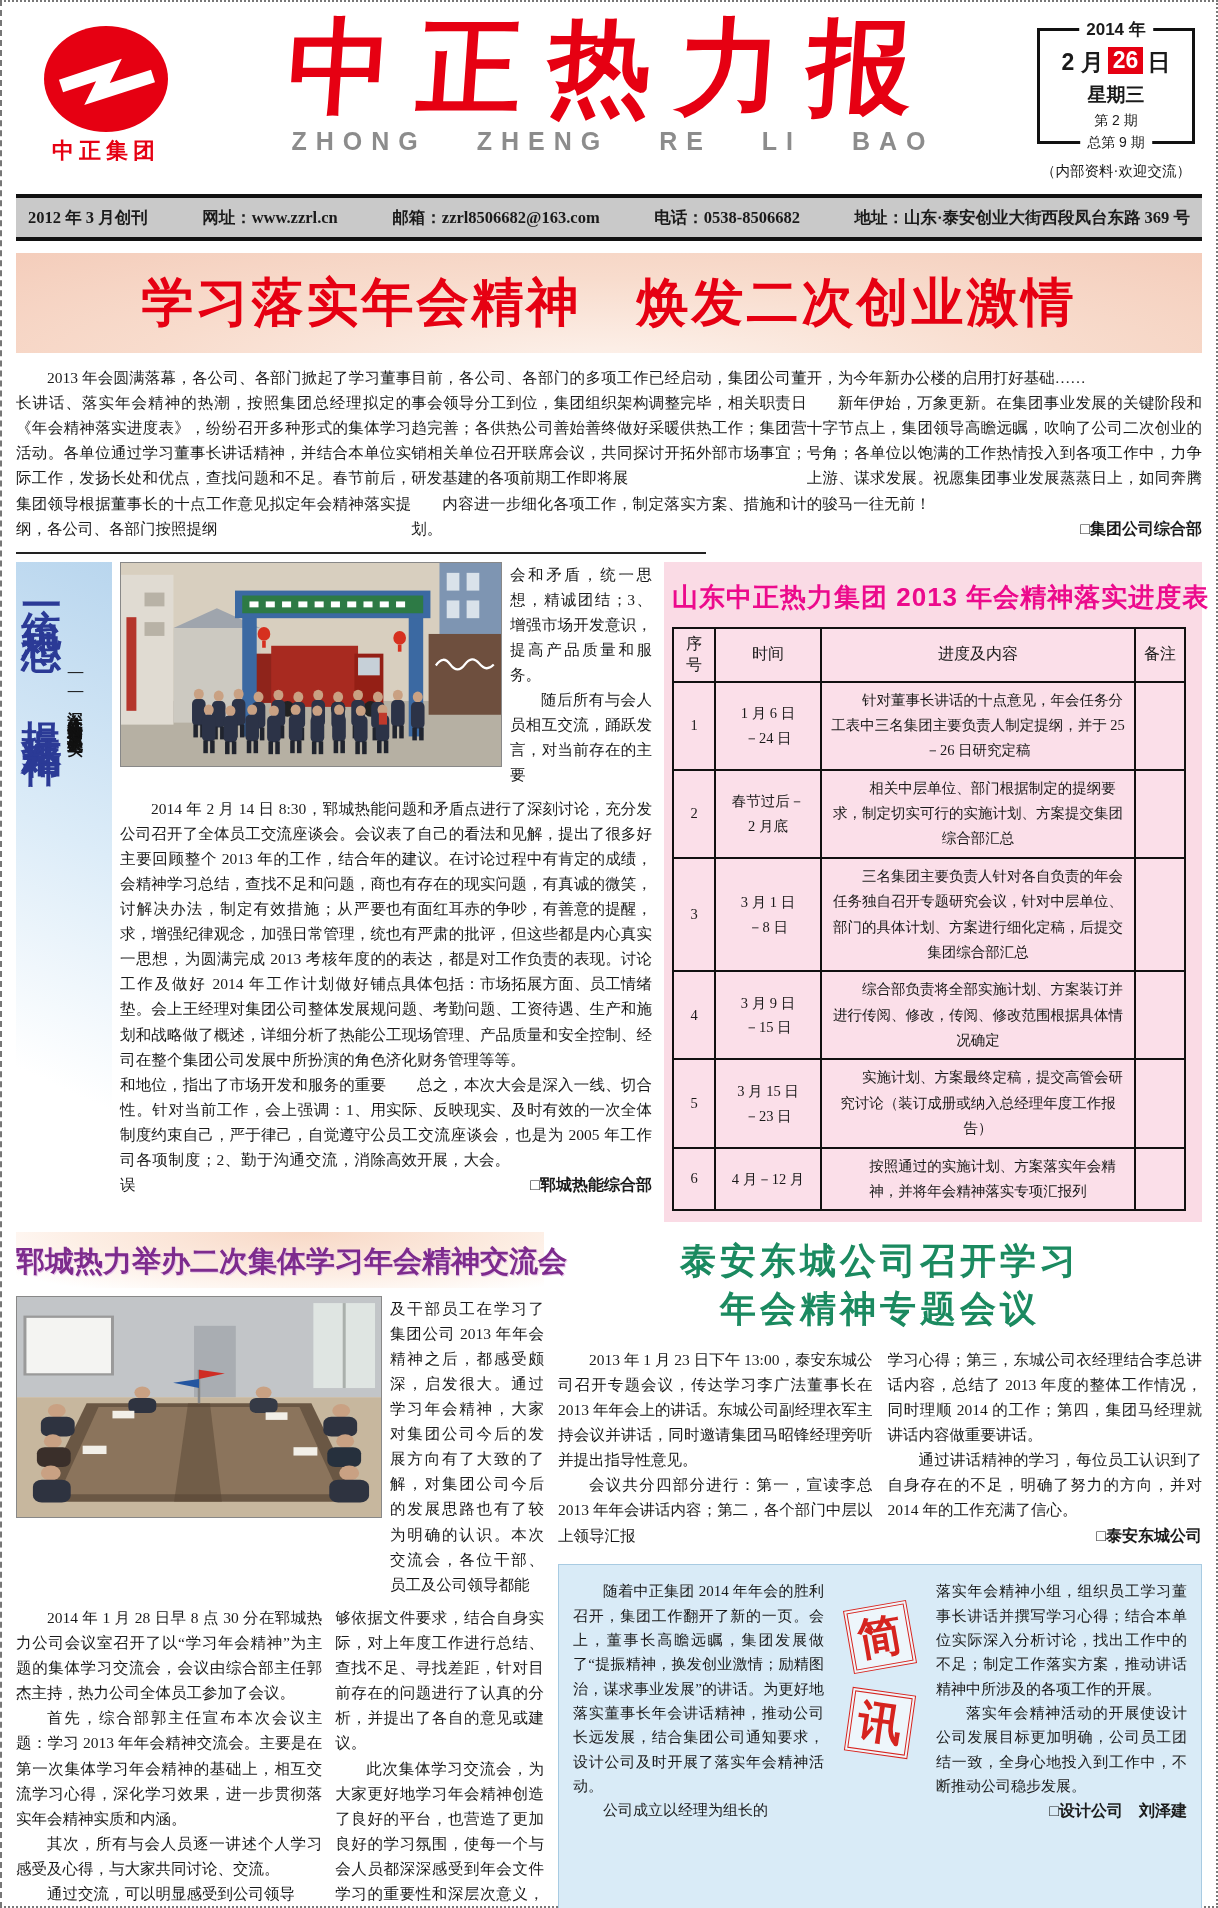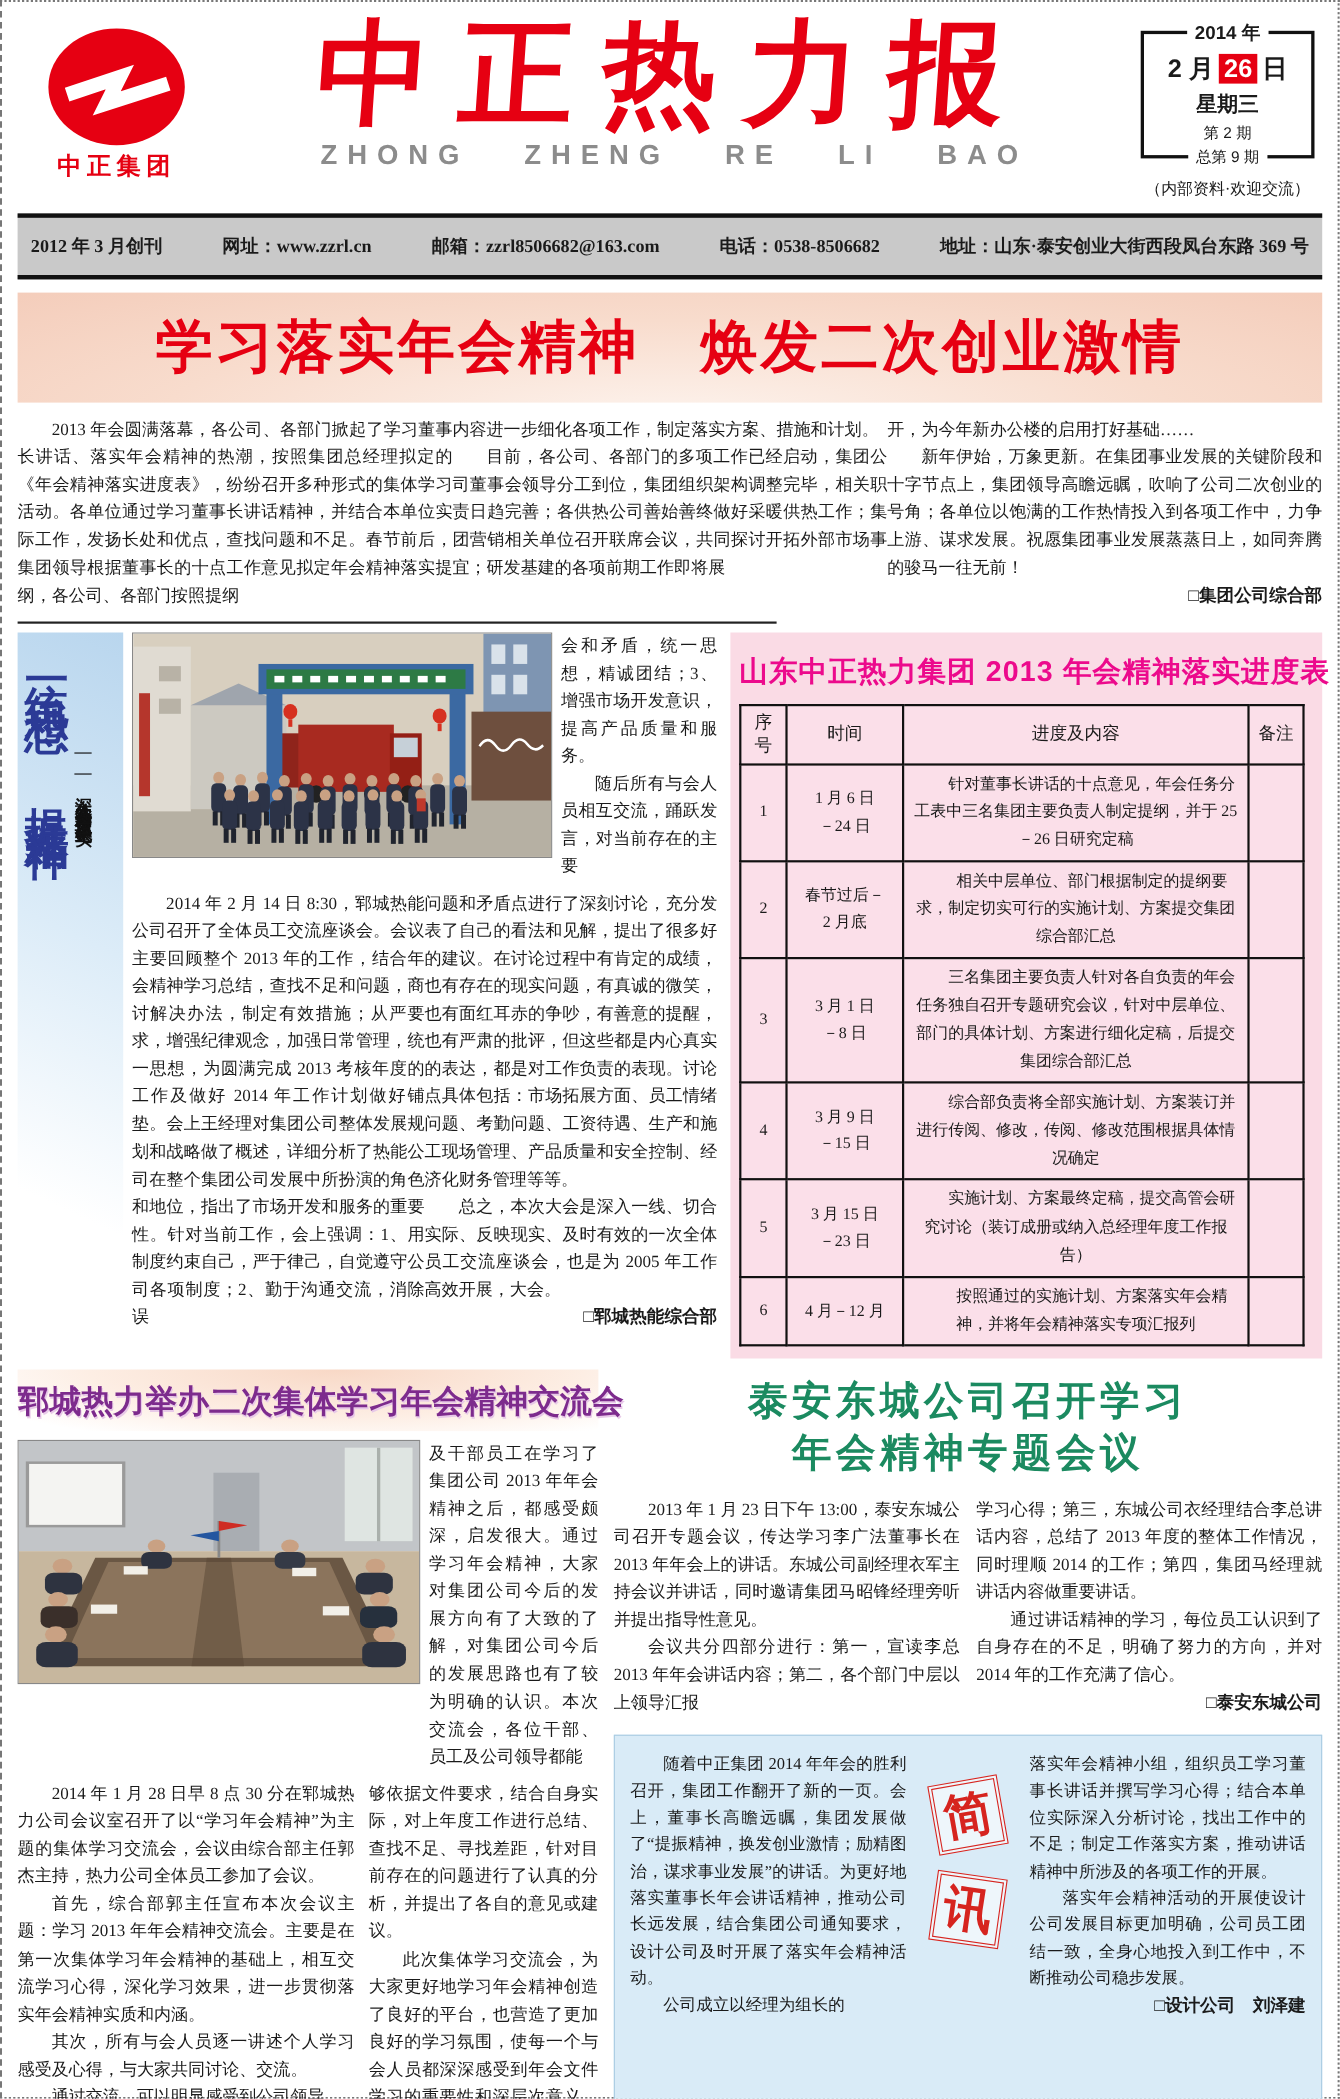--- a/index.html
+++ b/index.html
@@ -19,32 +19,32 @@
   .paper-title { color:#e60012; font-size:104px; line-height:1.05; font-weight:bold;
                  font-family:"DejaVu Serif", serif; letter-spacing:26px;
                  transform:skewX(-4deg); white-space:nowrap; }
   .paper-pinyin { color:#8c8c8c; font-family:"Liberation Sans", sans-serif; font-weight:bold;
                   font-size:25px; letter-spacing:9px; word-spacing:34px; margin-top:6px; }
   .date-block { width:172px; padding-top:16px; font-family:"Liberation Sans", sans-serif; }
   .datebox { position:relative; border:3px solid #111; width:158px; height:116px; margin:0 auto;
              padding-top:16px; text-align:center; }
   .datebox .year { position:absolute; top:-13px; left:50%; transform:translateX(-50%);
                    background:#fff; padding:0 7px; font-weight:bold; font-size:17px; white-space:nowrap; }
-  .dateline { display:flex; justify-content:center; align-items:center; gap:4px;
+  .dateline { display:flex; justify-content:center; align-items:flex-start; gap:4px;
               font-weight:bold; font-size:23px; }
   .day-badge { background:#e60012; color:#fff; padding:0 5px; display:inline-block; }
   .weekday { font-weight:bold; font-size:19px; margin-top:4px; }
   .issue { font-size:14px; margin-top:4px; }
   .total-issue { position:absolute; bottom:-11px; left:50%; transform:translateX(-50%);
                  background:#fff; padding:0 7px; font-size:14px; white-space:nowrap; }
   .inner-note { text-align:center; font-size:14.5px; margin-top:18px; font-family:"Liberation Serif", serif; }
 
   
   .info-bar { margin-top:4px; background:#c9c9c9; border-top:4px solid #111; border-bottom:4px solid #111;
-              height:60px; display:flex; align-items:center; justify-content:space-between;
+              height:47px; display:flex; align-items:center; justify-content:space-between;
               padding:0 12px; font-size:16.5px; font-weight:bold; }
 
   
   .lead-band { margin-top:12px; height:100px; display:flex; align-items:center; justify-content:center;
                background:radial-gradient(ellipse at 50% 115%, #fdf3ed 0%, #f8dccd 55%, #f4cdbb 100%); }
   .lead-headline { color:#e60012; font-size:52px; font-weight:bold; letter-spacing:3px;
                    font-family:"Liberation Sans", sans-serif; white-space:nowrap; }
   .lead-cols { display:flex; margin-top:12px; }
   .lead-cols .col { flex:1; }
   .article { font-size:15.5px; line-height:1.62; text-align:justify; }
@@ -159,22 +159,22 @@
   </div>
 
   <div class="lead-band">
     <div class="lead-headline">学习落实年会精神　焕发二次创业激情</div>
   </div>
   <div class="lead-cols">
     <div class="col article">
         <p>2013 年会圆满落幕，各公司、各部门掀起了学习董事长讲话、落实年会精神的热潮，按照集团总经理拟定的《年会精神落实进度表》，纷纷召开多种形式的集体学习活动。各单位通过学习董事长讲话精神，并结合本单位实际工作，发扬长处和优点，查找问题和不足。春节前后，集团领导根据董事长的十点工作意见拟定年会精神落实提纲，各公司、各部门按照提纲</p>
       </div>
     <div class="col article no-indent">
+        <p>目前，各公司、各部门的多项工作已经启动，集团公司董事会领导分工到位，集团组织架构调整完毕，相关职责日趋完善；各供热公司善始善终做好采暖供热工作；集团营销相关单位召开联席会议，共同探讨开拓外部市场事宜；研发基建的各项前期工作即将展</p>
         <p>内容进一步细化各项工作，制定落实方案、措施和计划。</p>
-        <p>目前，各公司、各部门的多项工作已经启动，集团公司董事会领导分工到位，集团组织架构调整完毕，相关职责日趋完善；各供热公司善始善终做好采暖供热工作；集团营销相关单位召开联席会议，共同探讨开拓外部市场事宜；研发基建的各项前期工作即将展</p>
       </div>
     <div class="col article no-indent">
       <span><p>开，为今年新办公楼的启用打好基础……</p><p>新年伊始，万象更新。在集团事业发展的关键阶段和十字节点上，集团领导高瞻远瞩，吹响了公司二次创业的号角；各单位以饱满的工作热情投入到各项工作中，力争上游、谋求发展。祝愿集团事业发展蒸蒸日上，如同奔腾的骏马一往无前！</p></span>
       <p class="byline">□集团公司综合部</p>
     </div>
   </div>
   <hr class="lead-divider">
 
   <div class="row1">
 

